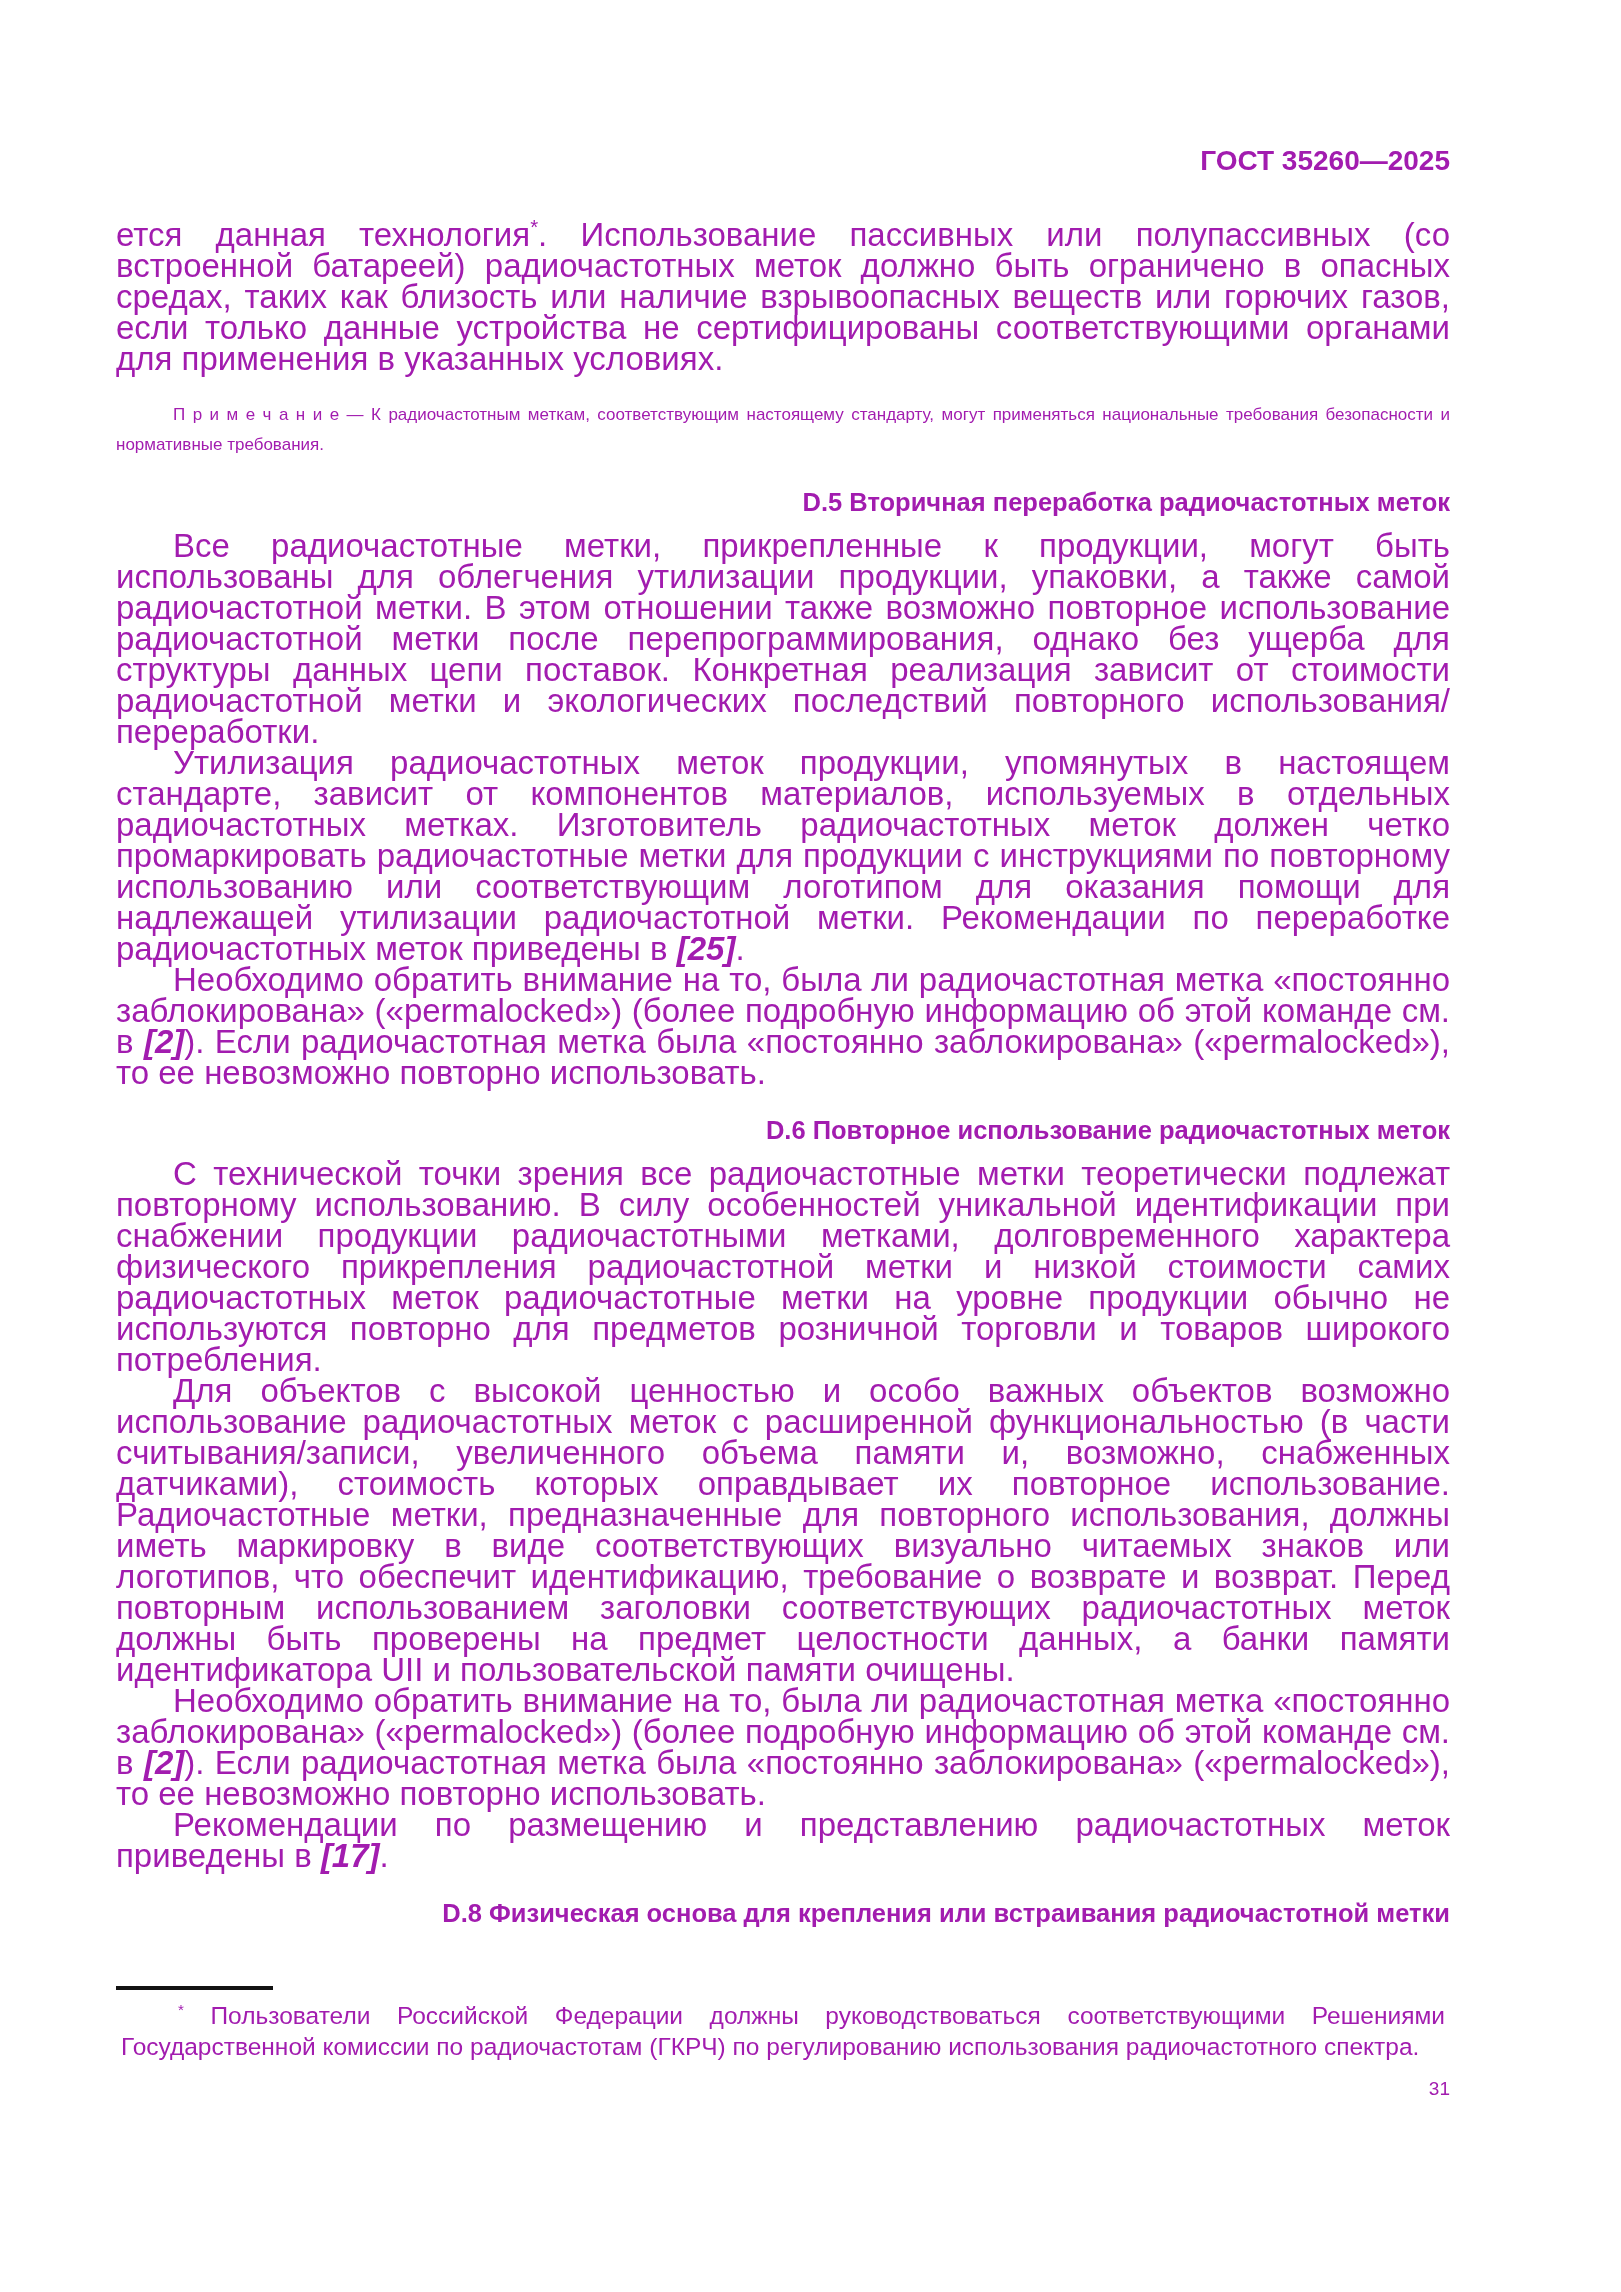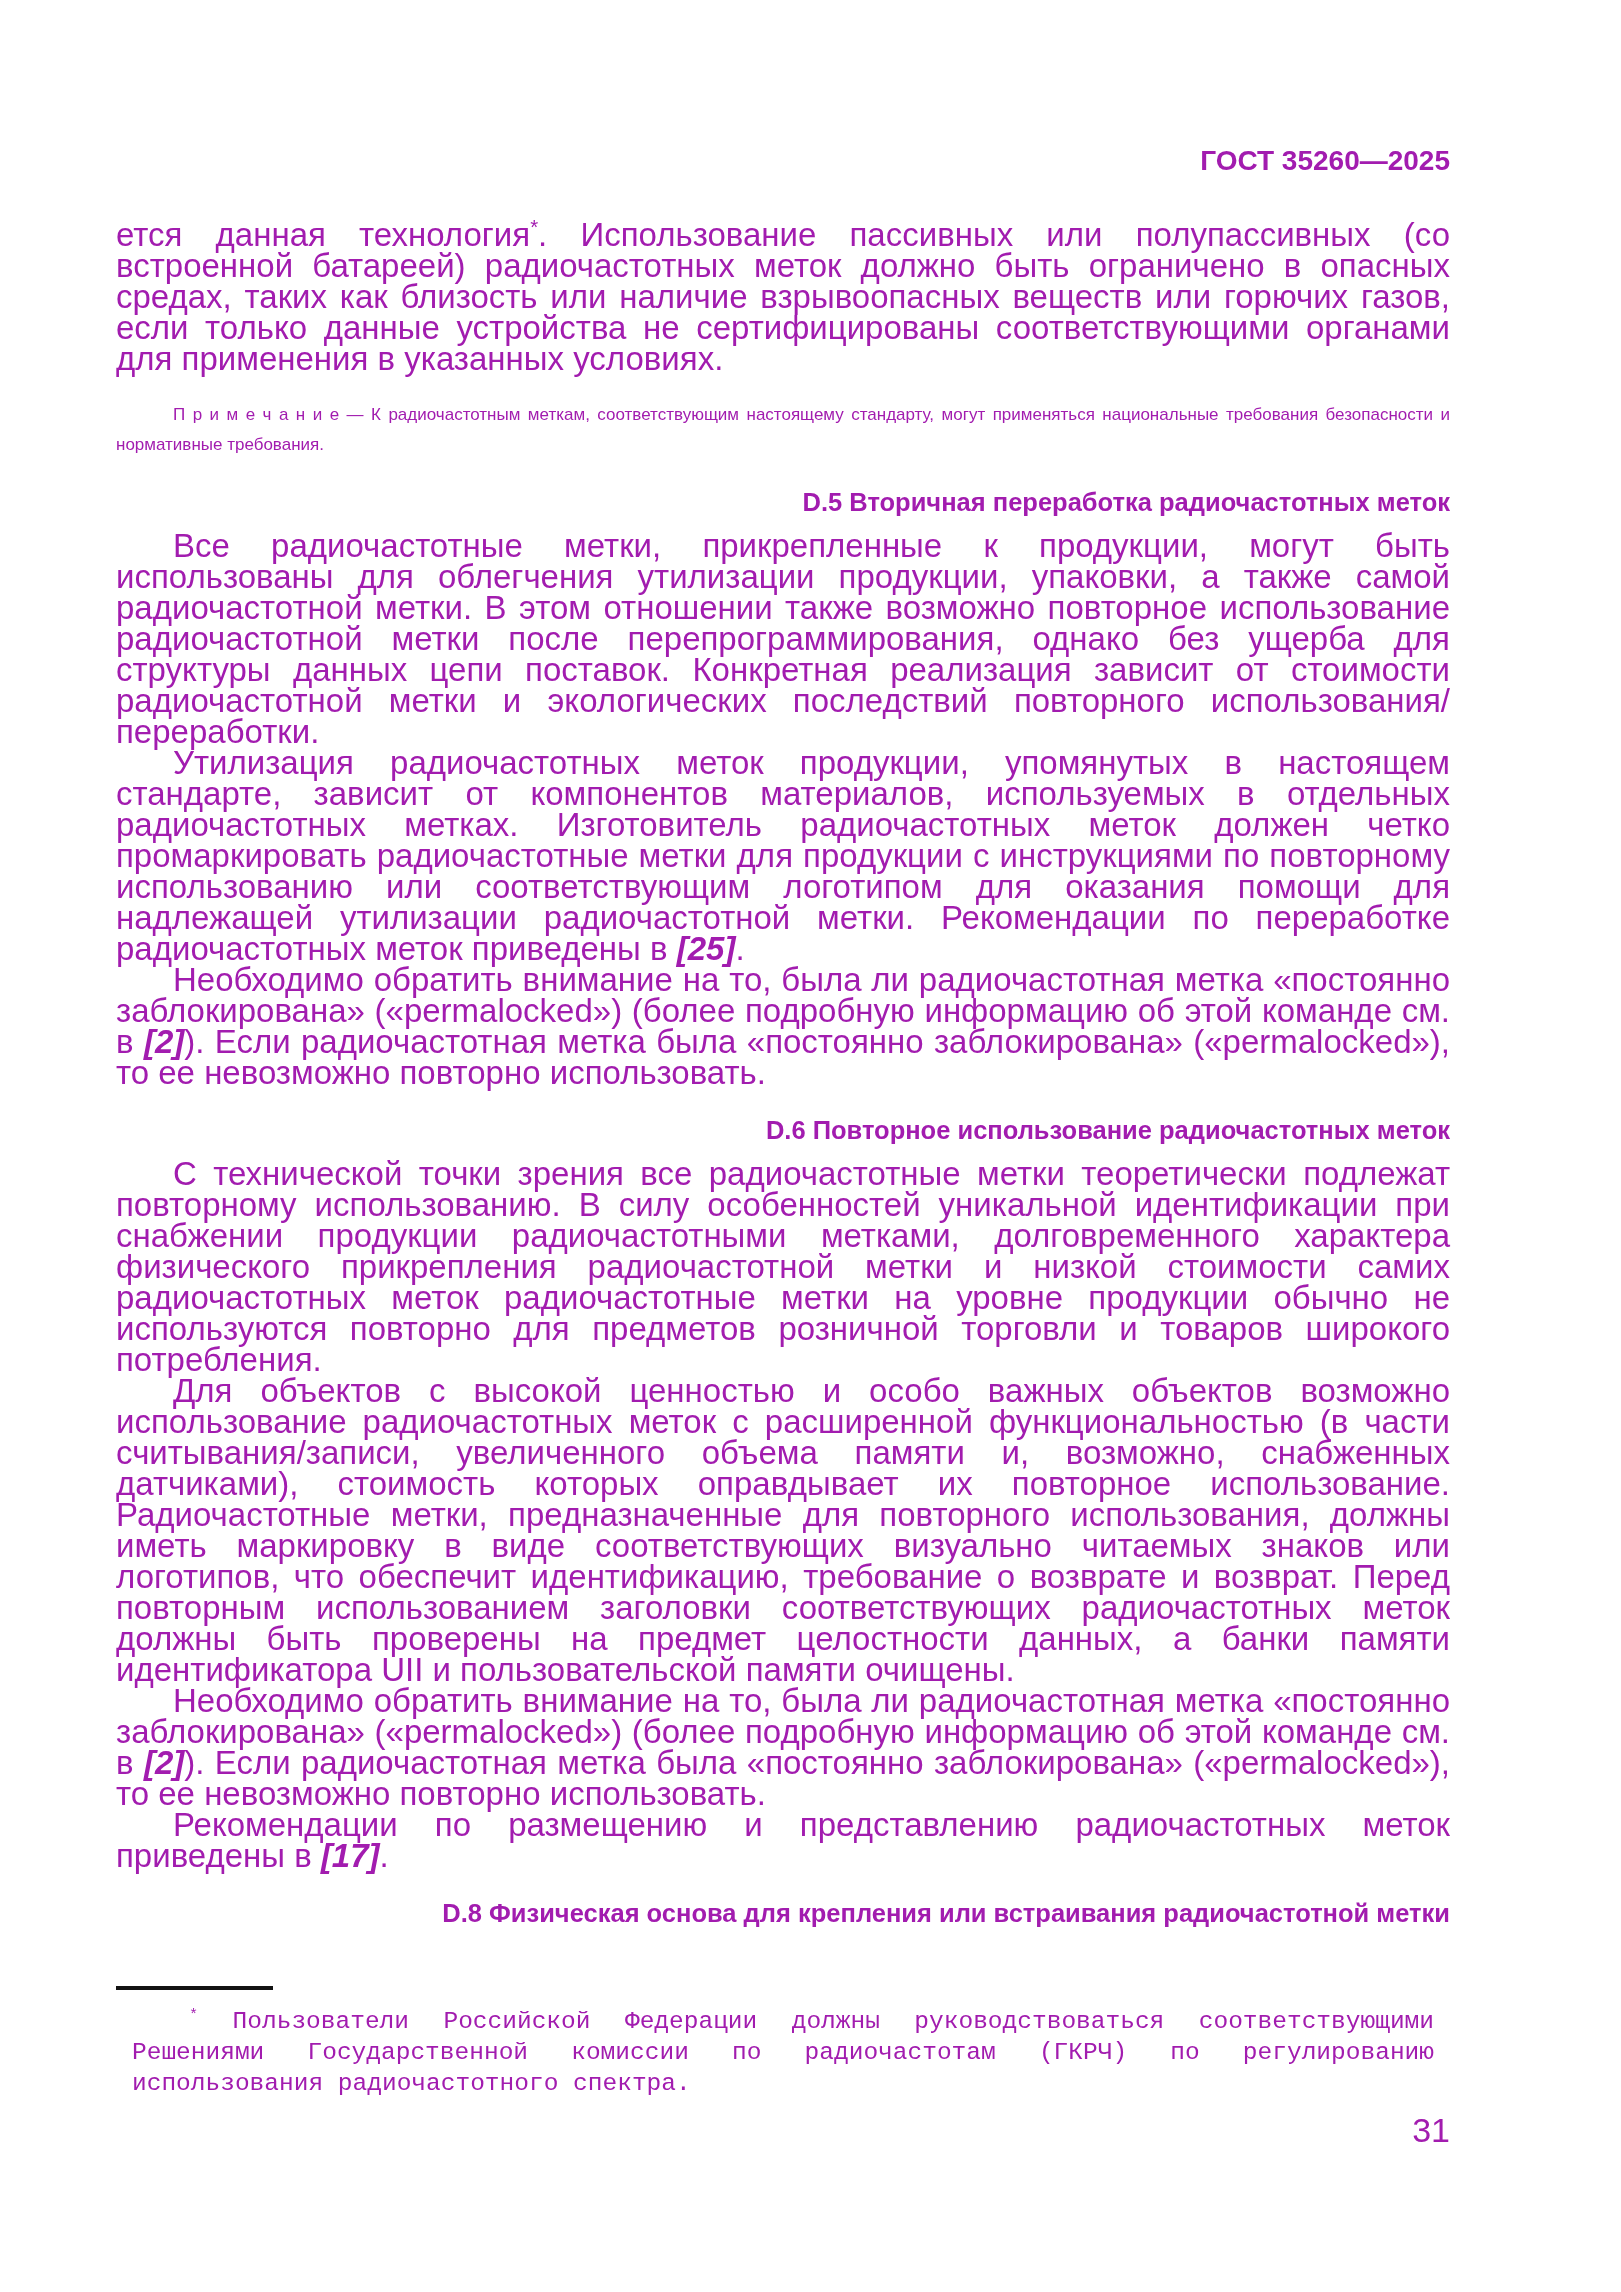--- a/index.html
+++ b/index.html
@@ -65,26 +65,25 @@
     width: 157px;
     height: 3.9px;
     background: #121212;
     margin-bottom: 9.8px;
   }
   .footnote {
     font-size: 24.5px;
     line-height: 31px;
     text-align: justify;
     text-indent: 57px;
-    margin: 16px;
-    font-family: Liberation Mono, monospace;
+    margin: 5px;
   }
   .page-number {
     text-align: right;
-    font-size: 34px;
+    font-size: 19px;
     line-height: 31px;
     margin-top: 11.8px;
   }
 </style>
 </head>
 <body>
 
 <div class="page">
   <div class="content">
 

